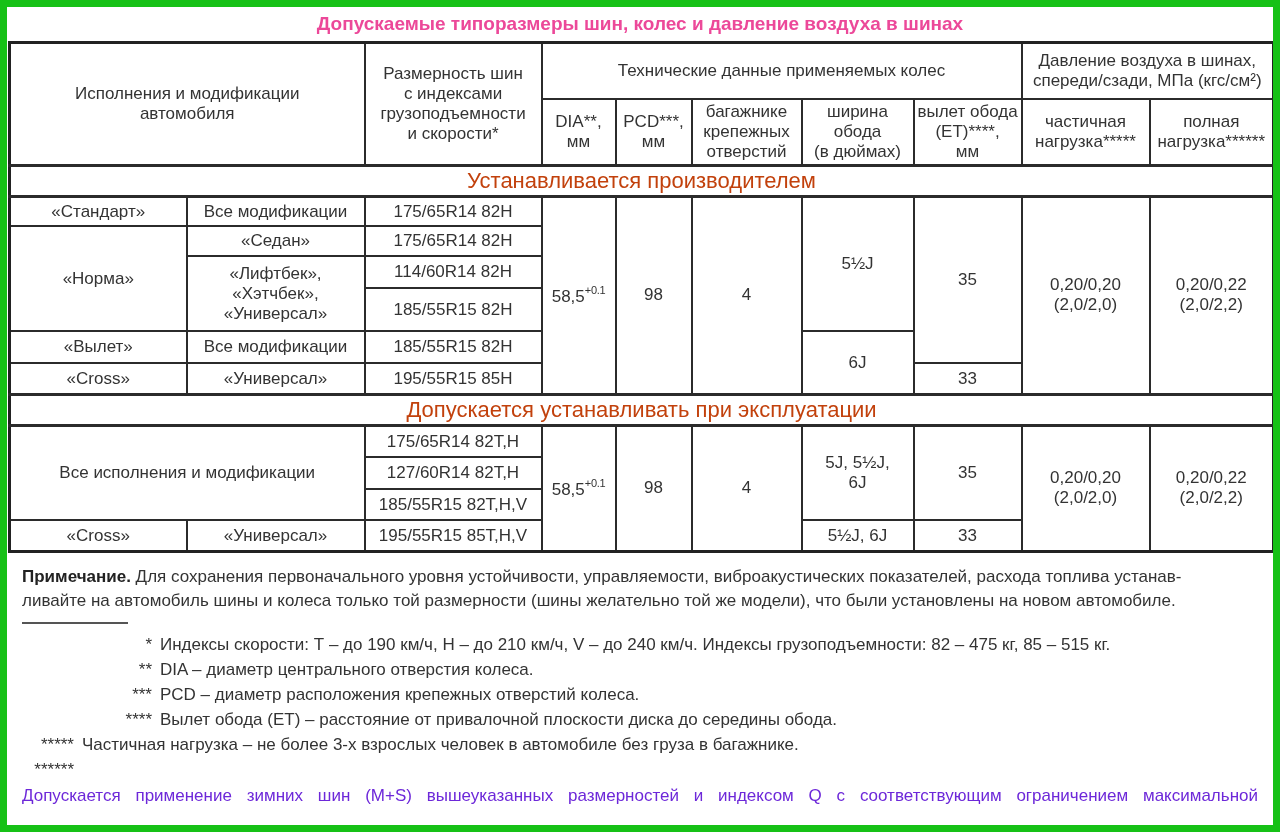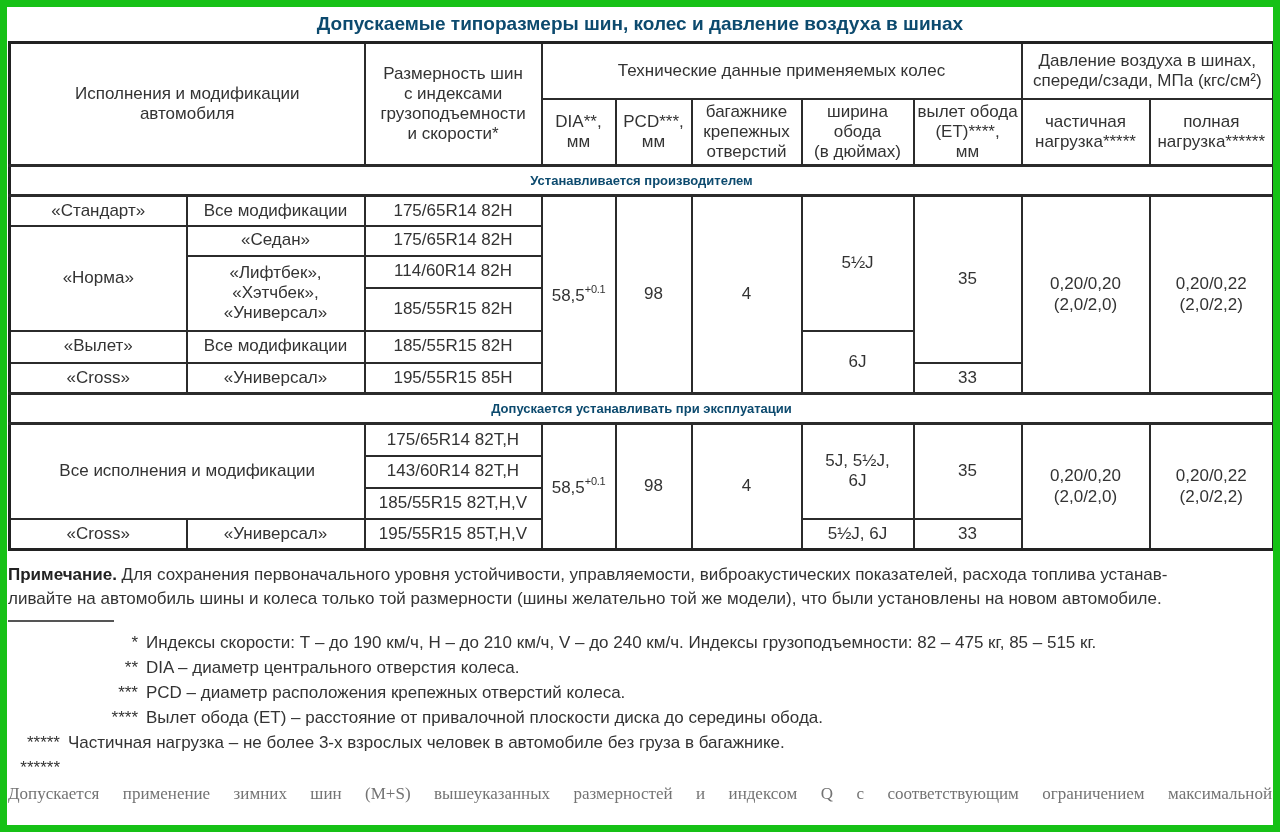--- a/index.html
+++ b/index.html
@@ -13,21 +13,21 @@
     box-sizing:border-box;
     width:1280px;height:832px;
     border:7px solid #16c116;
     background:#ffffff;
     padding:0 1px;
     overflow:hidden;
   }
   .title{
     height:34px;
     display:flex;align-items:center;justify-content:center;
-    font-size:19px;font-weight:bold;color:#0c4a6e;
+    font-size:19px;font-weight:bold;color:#ec4899;
   }
   table.tbl{
     border-collapse:collapse;
     table-layout:fixed;
     width:1264px;
     border:3px solid #222;
   }
   table.tbl td{
     border:2px solid #2b2b2b;
     text-align:center;vertical-align:middle;
@@ -35,27 +35,27 @@
     color:#333;
     font-size:17px;
     line-height:1.18;
     overflow:hidden;
   }
   td.hd{font-size:15px;color:#404040;line-height:1.25;}
   .pre{white-space:pre-line;}
   tr.hrow1{height:56px;} tr.hrow2{height:67px;}
   tr.sec{height:30px;}
   tr.sec td{
-    font-weight:bold;font-size:13px;color:#0c4a6e;
+    font-weight:normal;font-size:22px;color:#c2410c;
     border-top-width:3px;border-bottom-width:3px;
   }
   tr.r30{height:30px;} tr.r31{height:31px;} tr.r32{height:32px;} tr.r43{height:43px;}
   sup.tol{font-size:11px;letter-spacing:-0.3px;position:relative;top:-1px;}
   .notes{
-    padding:0 0;color:#333;
+    padding:0 14px;color:#333;
   }
   .note-par{
     margin-top:12px;
     font-size:17px;line-height:24px;
     white-space:pre-line;
   }
   .note-par b{color:#222;}
   .fn-divider{
     margin-top:9px;
     width:106px;height:0;
@@ -65,21 +65,21 @@
   .fn{
     display:flex;
     font-size:17px;line-height:25px;
     color:#333;
   }
   .fn .stars{text-align:right;flex:0 0 auto;margin-right:8px;white-space:nowrap;}
   .fn.fa .stars{width:130px;}
   .fn.fb .stars{width:52px;}
   .closing{
     margin-top:1px;
-    font-size:17px;line-height:25px;color:#737373;font-family:Liberation Serif, serif;
+    font-size:17px;line-height:25px;color:#6d28d9;
   }
   .closing .jline{text-align:justify;text-align-last:justify;}
 </style>
 </head>
 <body>
 
 <div class="frame">
 
   <div class="title">Допускаемые типоразмеры шин, колес и давление воздуха в шинах</div>
 
@@ -184,21 +184,21 @@
       <td rowspan="4">4</td>
       <td class="pre" rowspan="3">5J, 5½J,
 6J</td>
       <td rowspan="3">35</td>
       <td class="pre" rowspan="4">0,20/0,20
 (2,0/2,0)</td>
       <td class="pre" rowspan="4">0,20/0,22
 (2,0/2,2)</td>
     </tr>
     <tr class="r32">
-      <td>143/60R14 82T,H</td>
+      <td>127/60R14 82T,H</td>
     </tr>
     <tr class="r31">
       <td>185/55R15 82T,H,V</td>
     </tr>
     <tr class="r31">
       <td>«Cross»</td>
       <td>«Универсал»</td>
       <td>195/55R15 85T,H,V</td>
       <td>5½J, 6J</td>
       <td>33</td>

